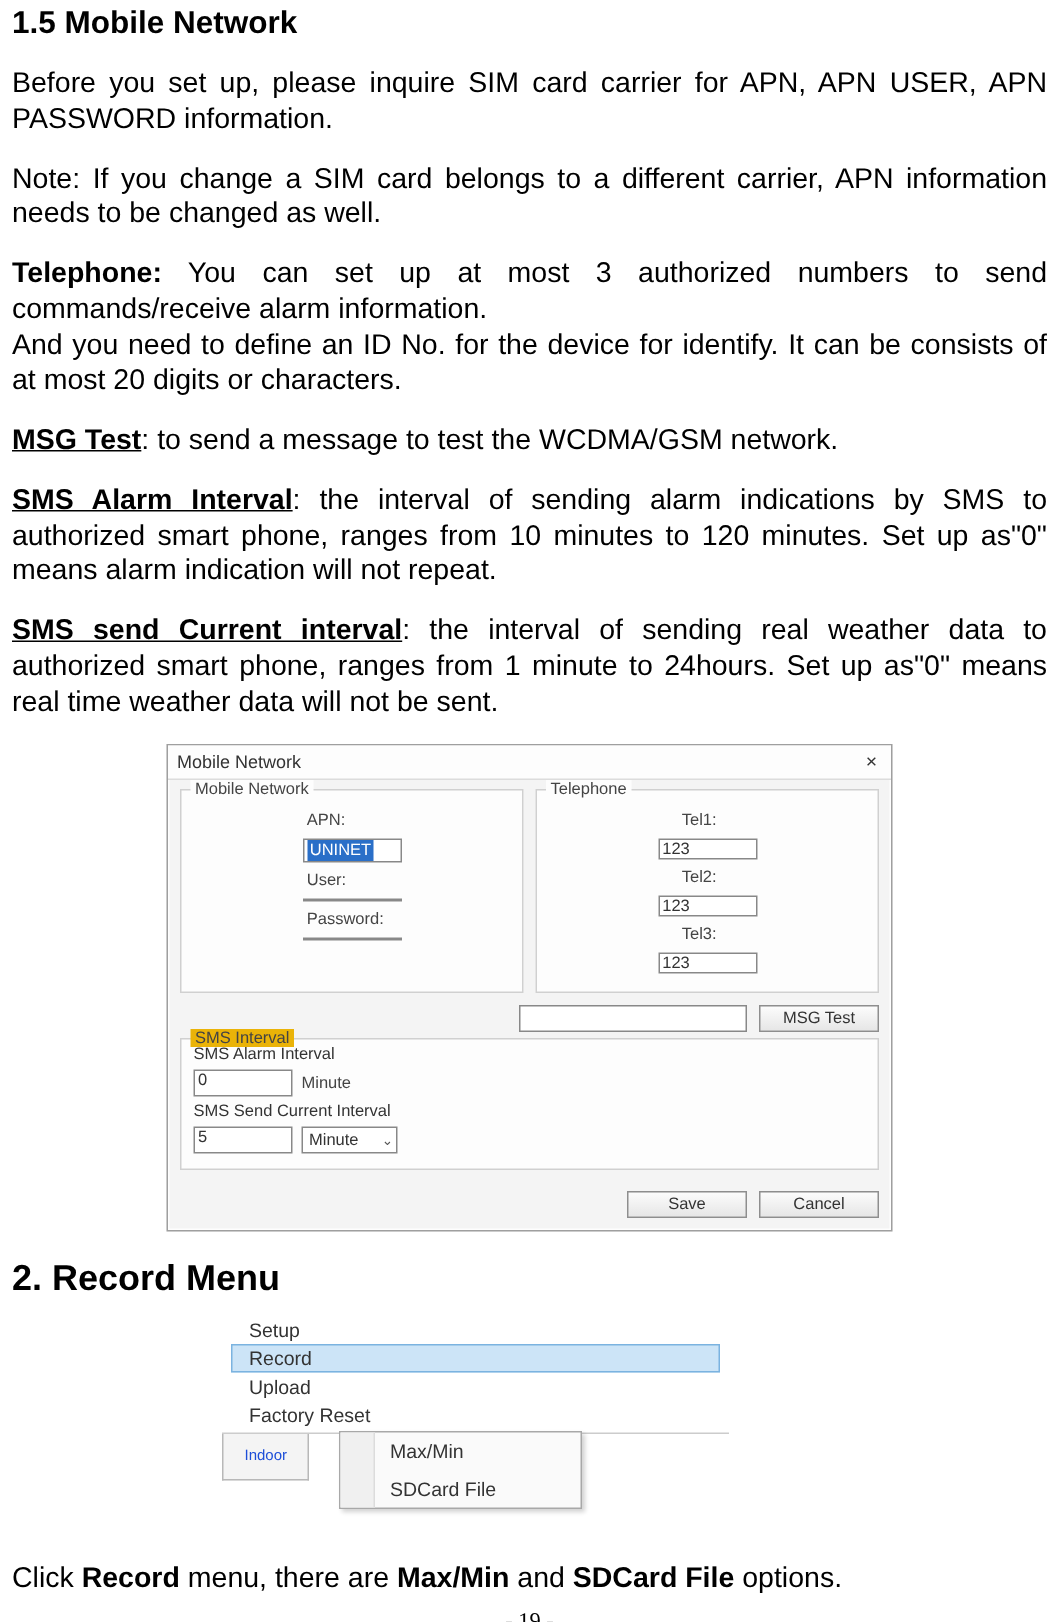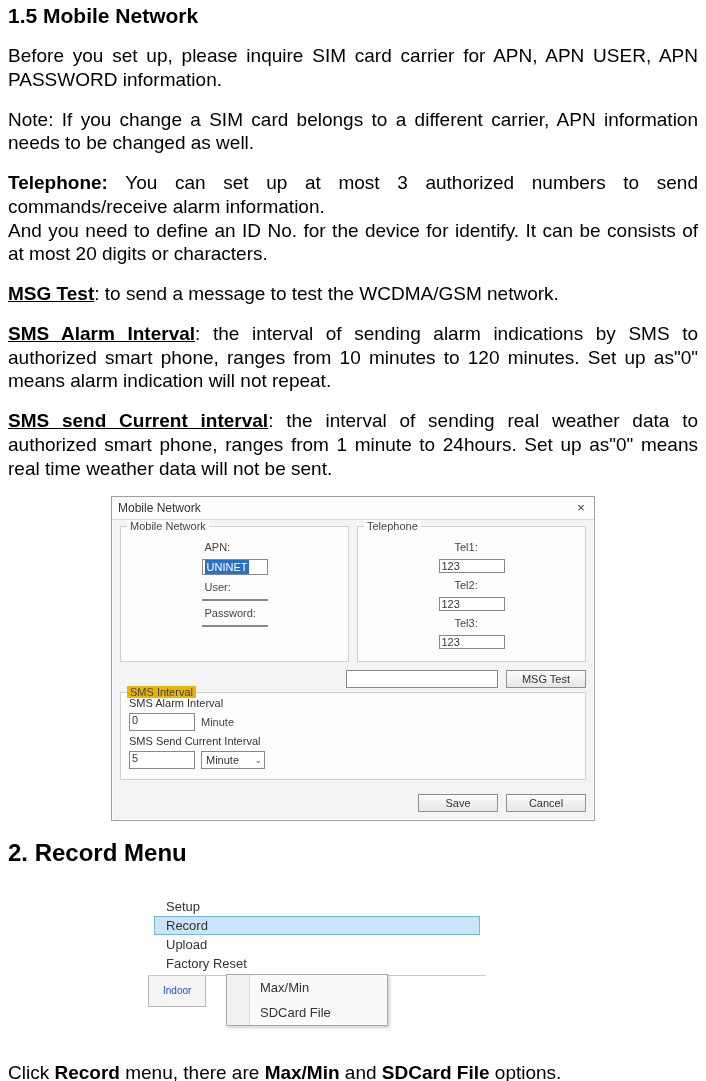--- a/index.html
+++ b/index.html
@@ -15,21 +15,21 @@
     box-sizing: border-box;
   }
   .h1 {
     font-size: 21px;
     font-weight: bold;
     margin: 0 0 16px 0;
   }
   .h2 {
     font-size: 24px;
     font-weight: bold;
-    margin: 18px 0 28px 0;
+    margin: 18px 0 8px 0;
   }
   .para {
     font-size: 19px;
     line-height: 1.25;
     text-align: justify;
     margin: 0 0 16px 0;
   }
   .bold { font-weight: bold; }
   .underline { text-decoration: underline; }
   .page-num {

